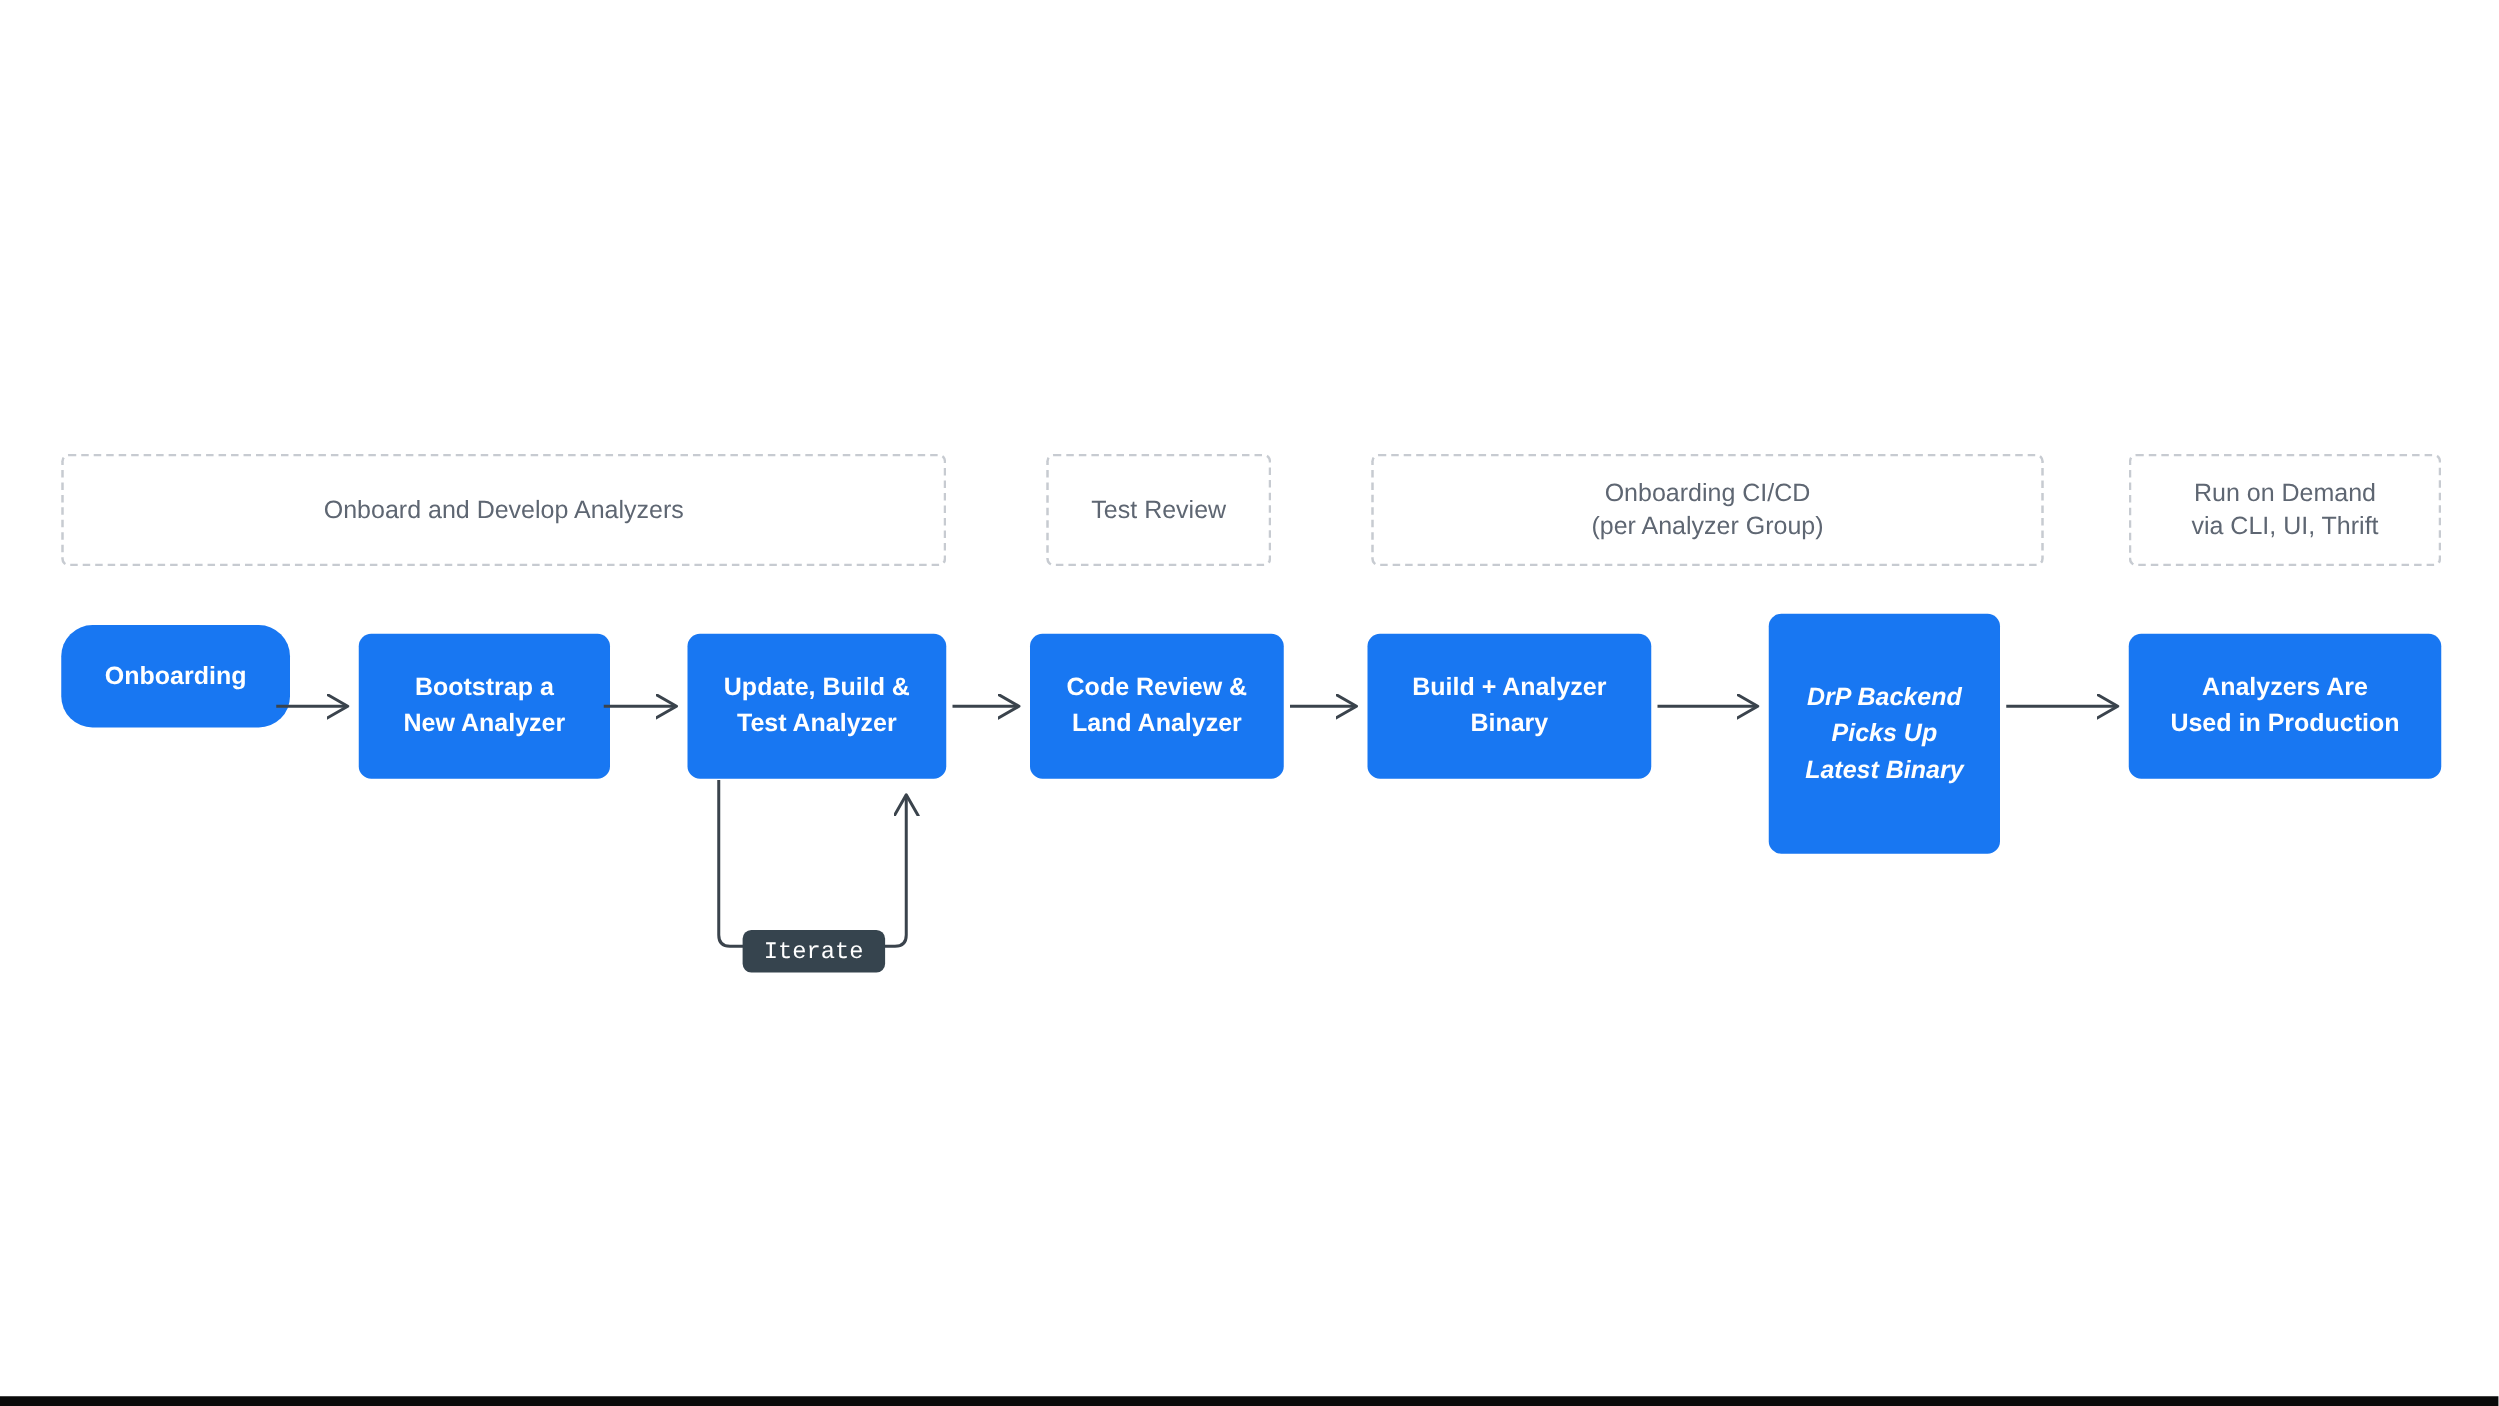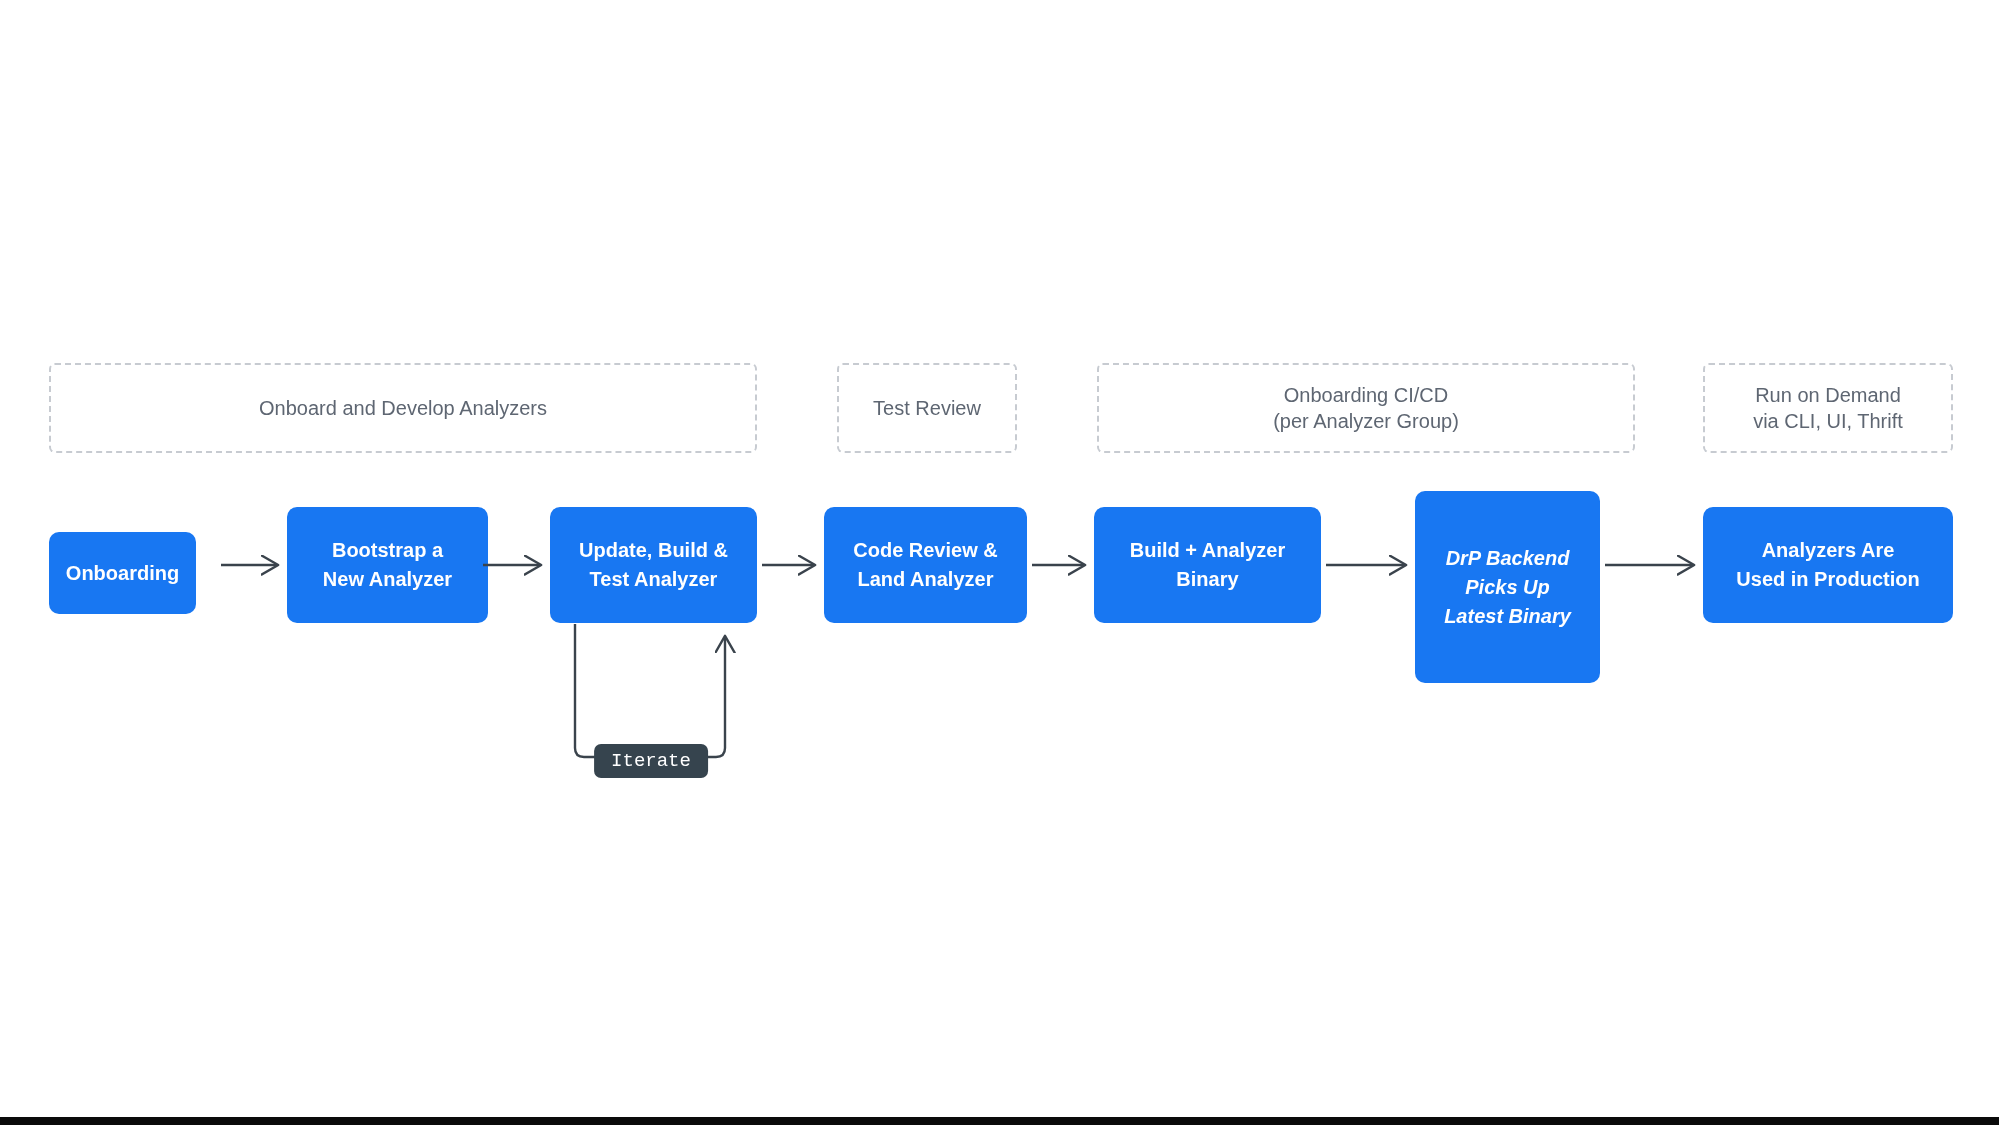--- a/index.html
+++ b/index.html
@@ -101,21 +101,21 @@
   </div>
   <div class="group" style="left:1097px; top:363px; width:538px;">
     <span>Onboarding CI/CD
 (per Analyzer Group)</span>
   </div>
   <div class="group" style="left:1703px; top:363px; width:250px;">
     <span>Run on Demand
 via CLI, UI, Thrift</span>
   </div>
 
-  <div class="step" style="left:49px; top:532px; width:147px; height:82px;">
+  <div class="step" style="left:49px; top:500px; width:183px; height:82px;border-radius:25px;">
     <span>Onboarding</span>
   </div>
   <div class="step" style="left:287px; top:507px; width:201px; height:116px;">
     <span>Bootstrap a
 New Analyzer</span>
   </div>
   <div class="step" style="left:550px; top:507px; width:207px; height:116px;">
     <span>Update, Build &amp;
 Test Analyzer</span>
   </div>

